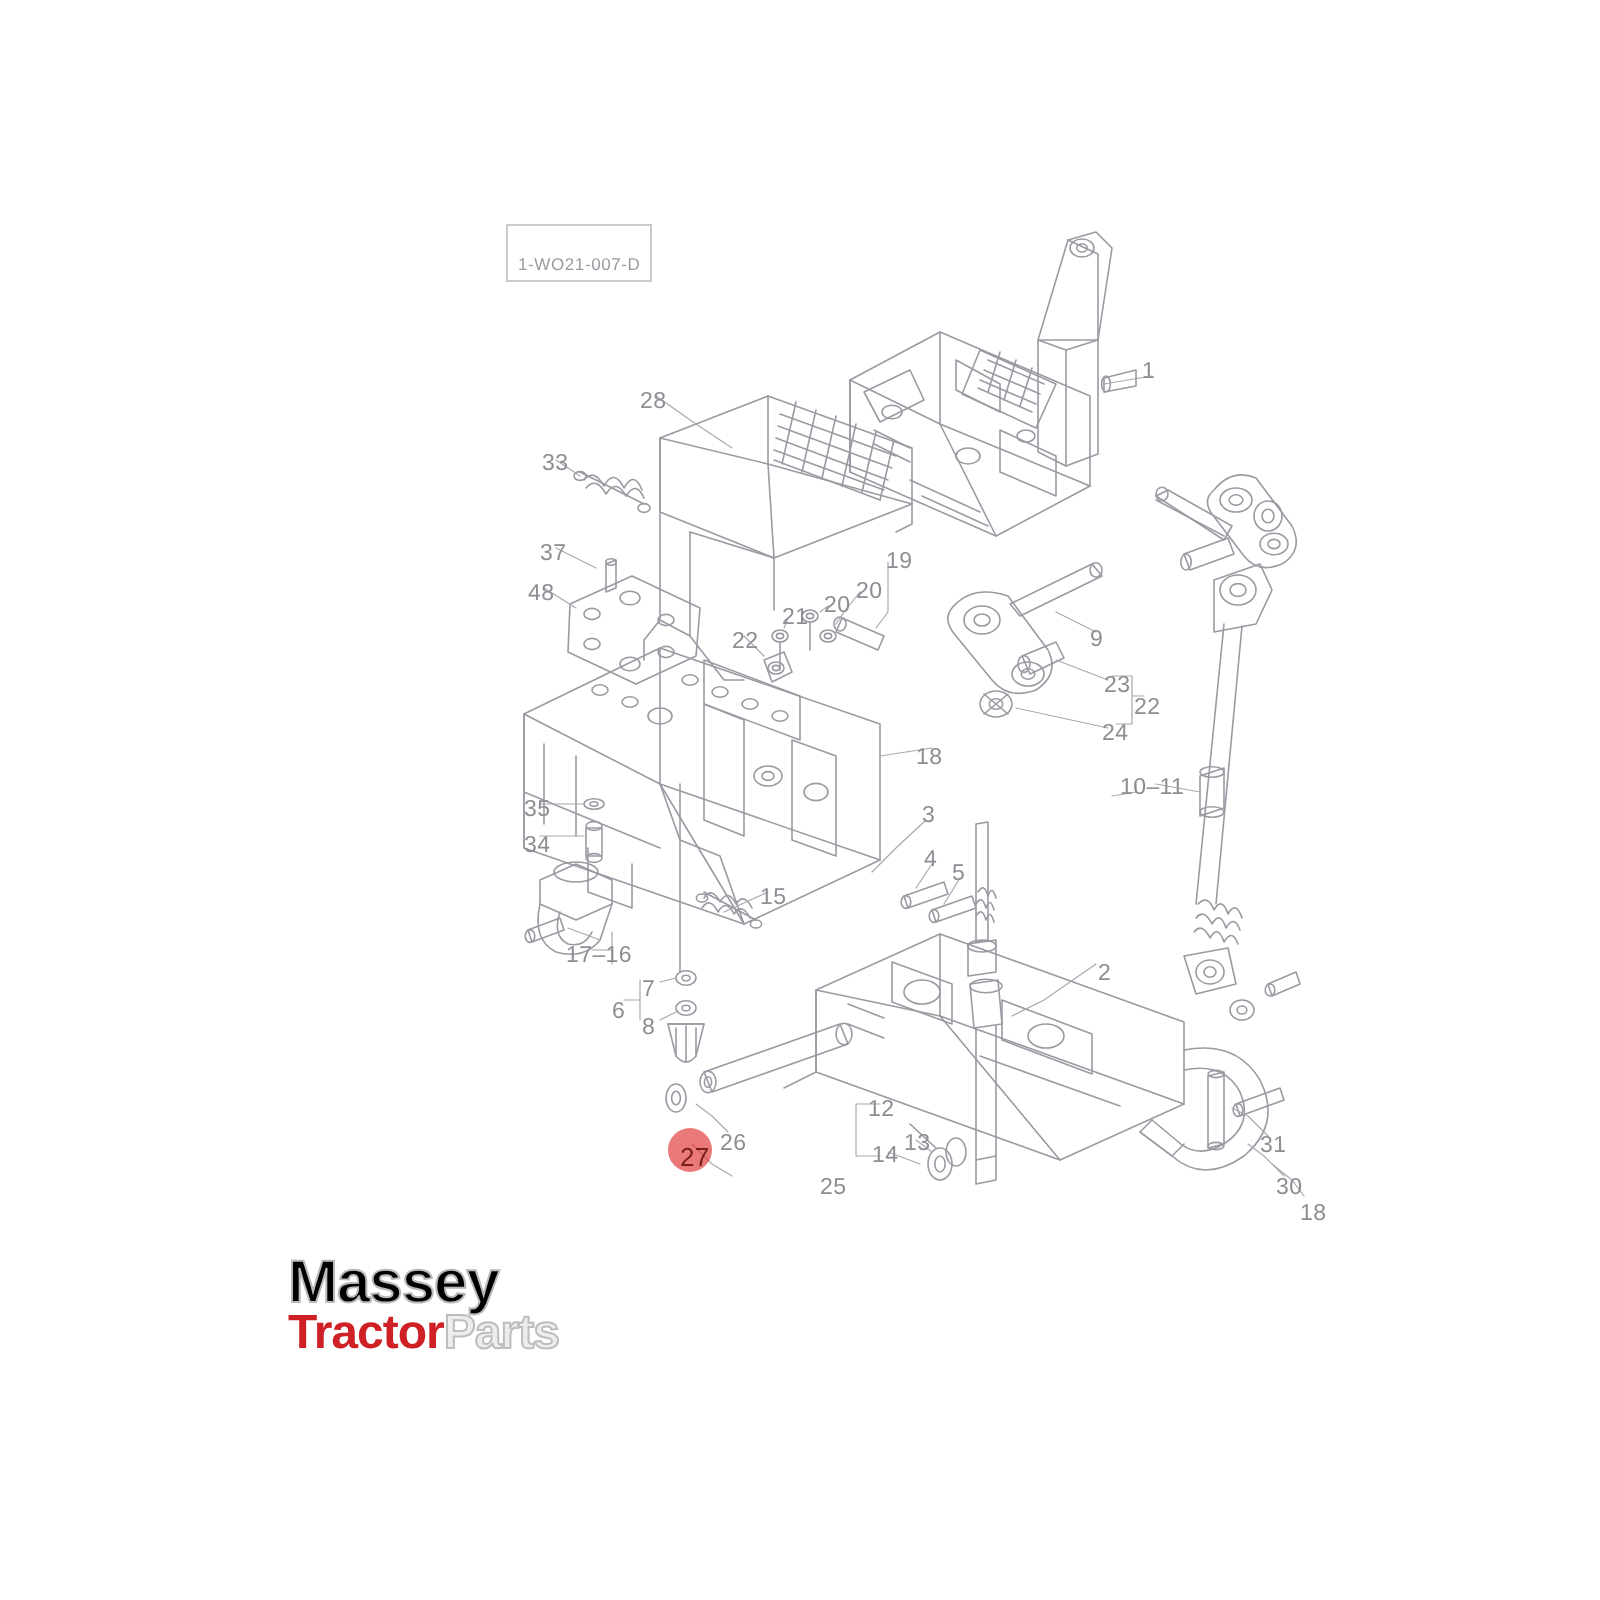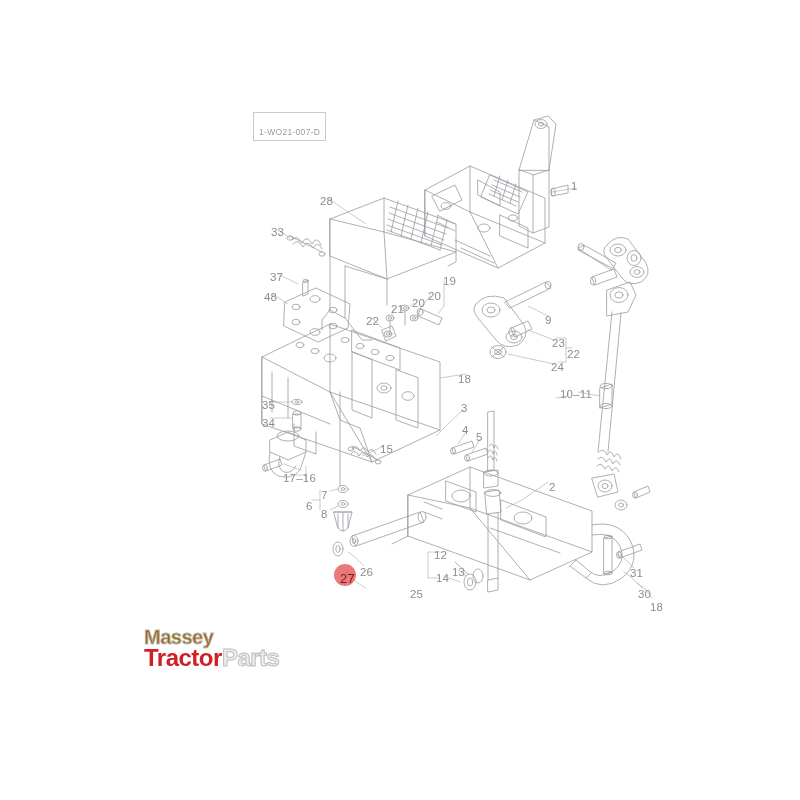--- a/index.html
+++ b/index.html
@@ -70,23 +70,23 @@
   }
   .watermark {
     position: absolute;
     left: 144px;
     top: 628px;
     line-height: 0.93;
     user-select: none;
   }
   .wm-row1 {
     font-family: "Liberation Sans", sans-serif;
-    font-size: 20px;
+    font-size: 30px;
     font-weight: bold;
-    color: #a16207;
+    color: #000000;
     -webkit-text-stroke: 1px #b9b9b9;
     letter-spacing: -0.5px;
     display: block;
   }
   .wm-row2 {
     font-family: "Liberation Sans", sans-serif;
     font-size: 24px;
     font-weight: bold;
     letter-spacing: -0.5px;
     display: block;

